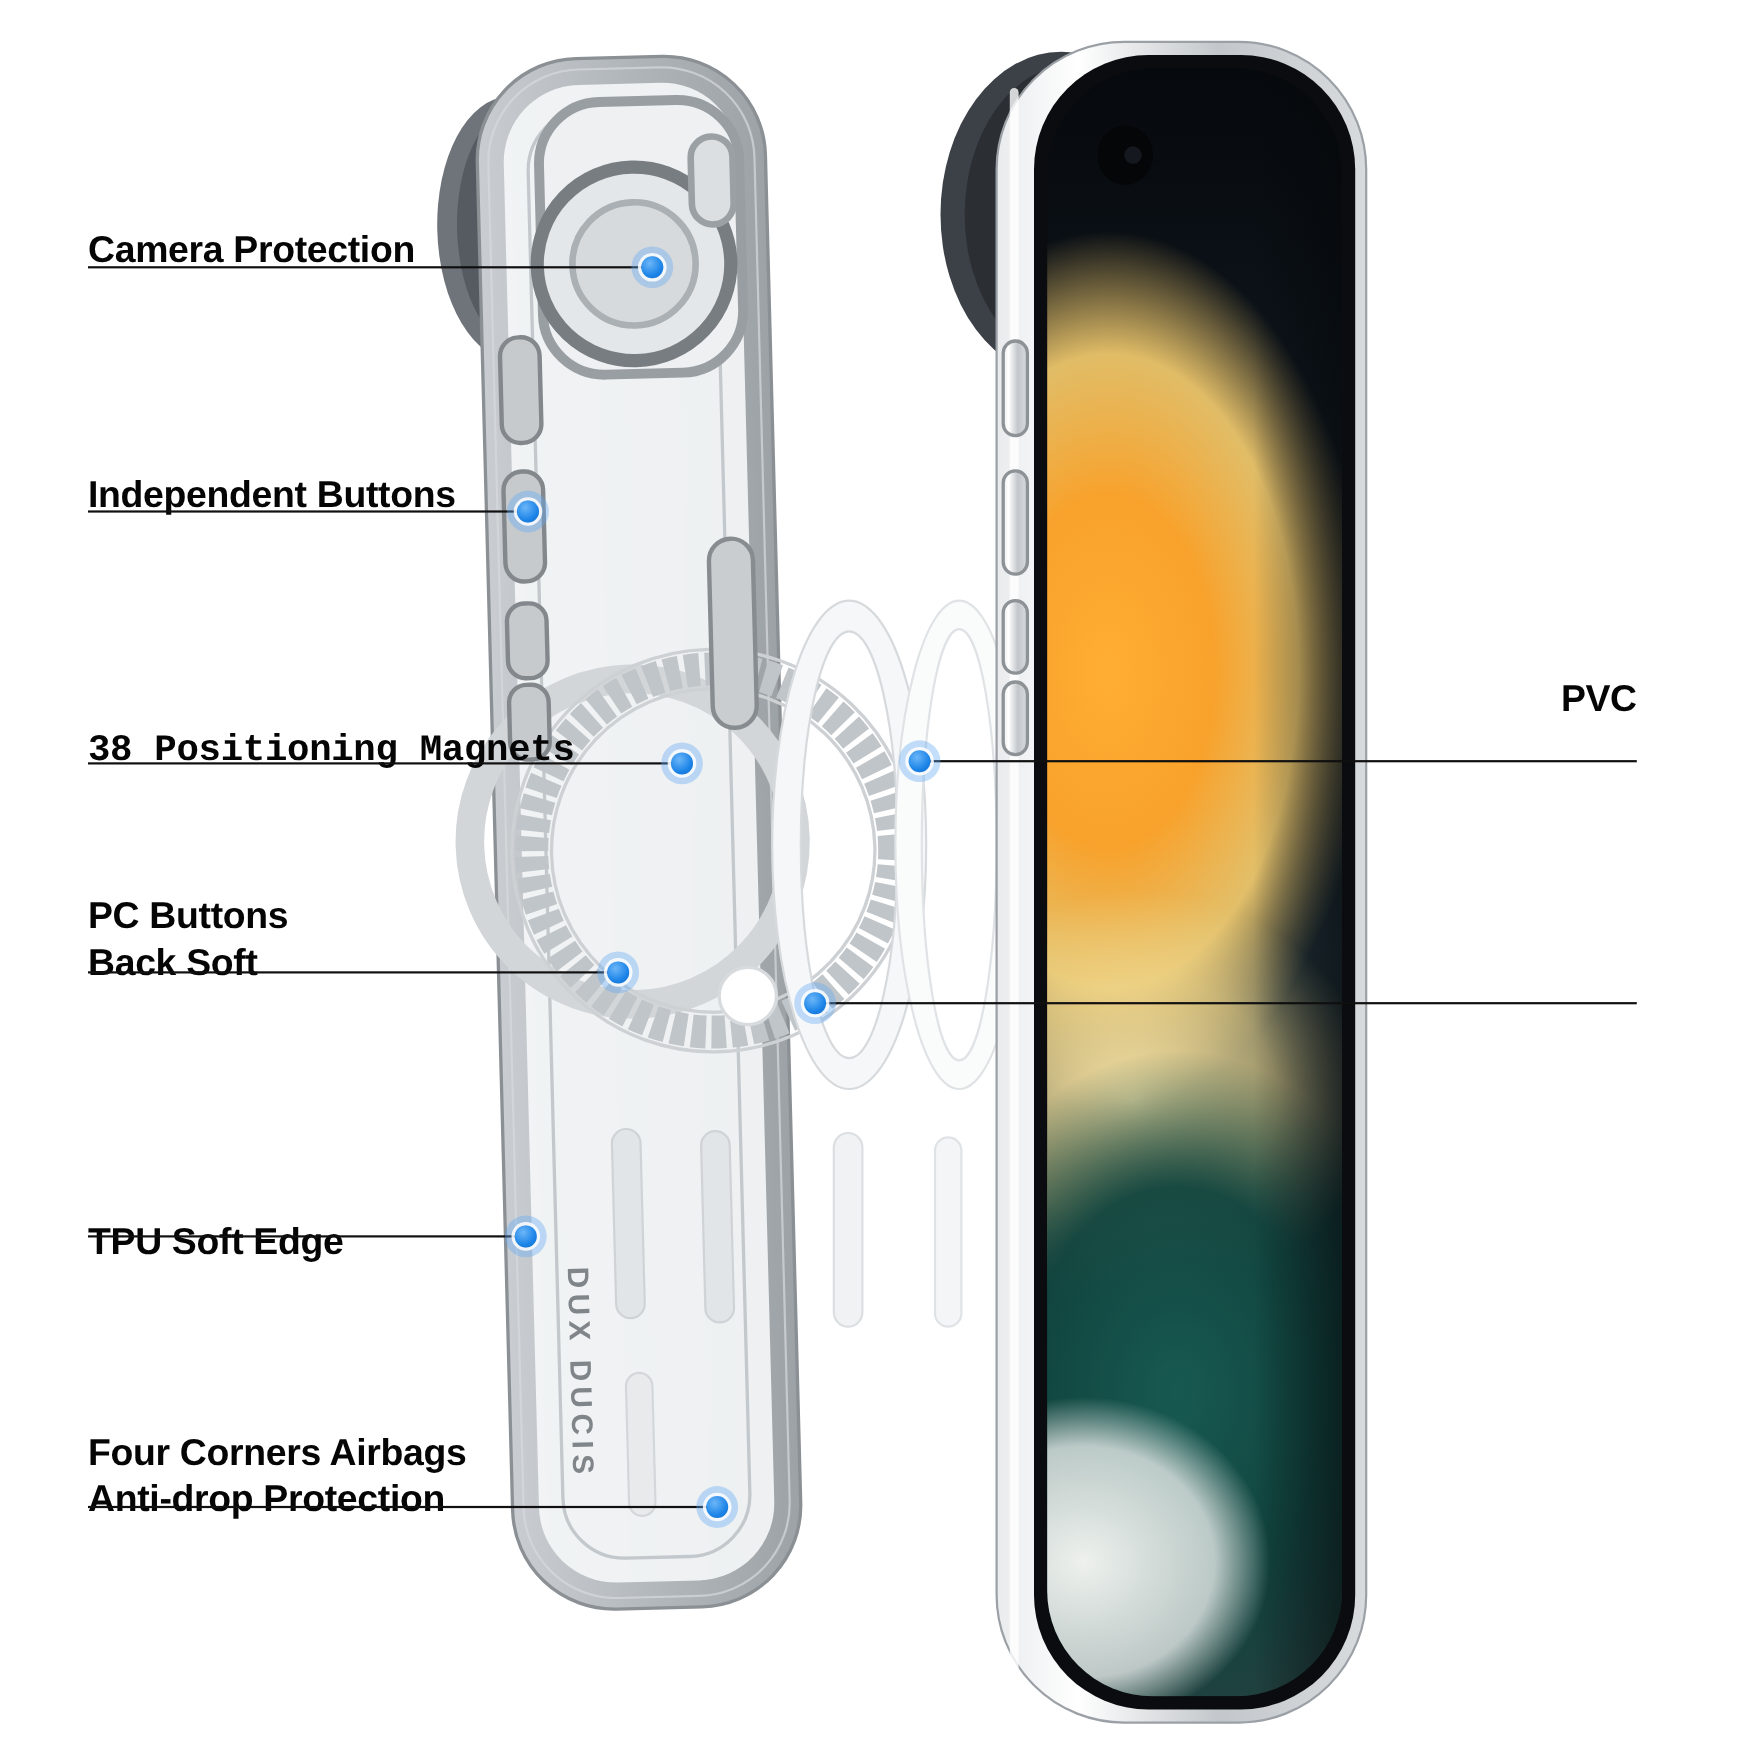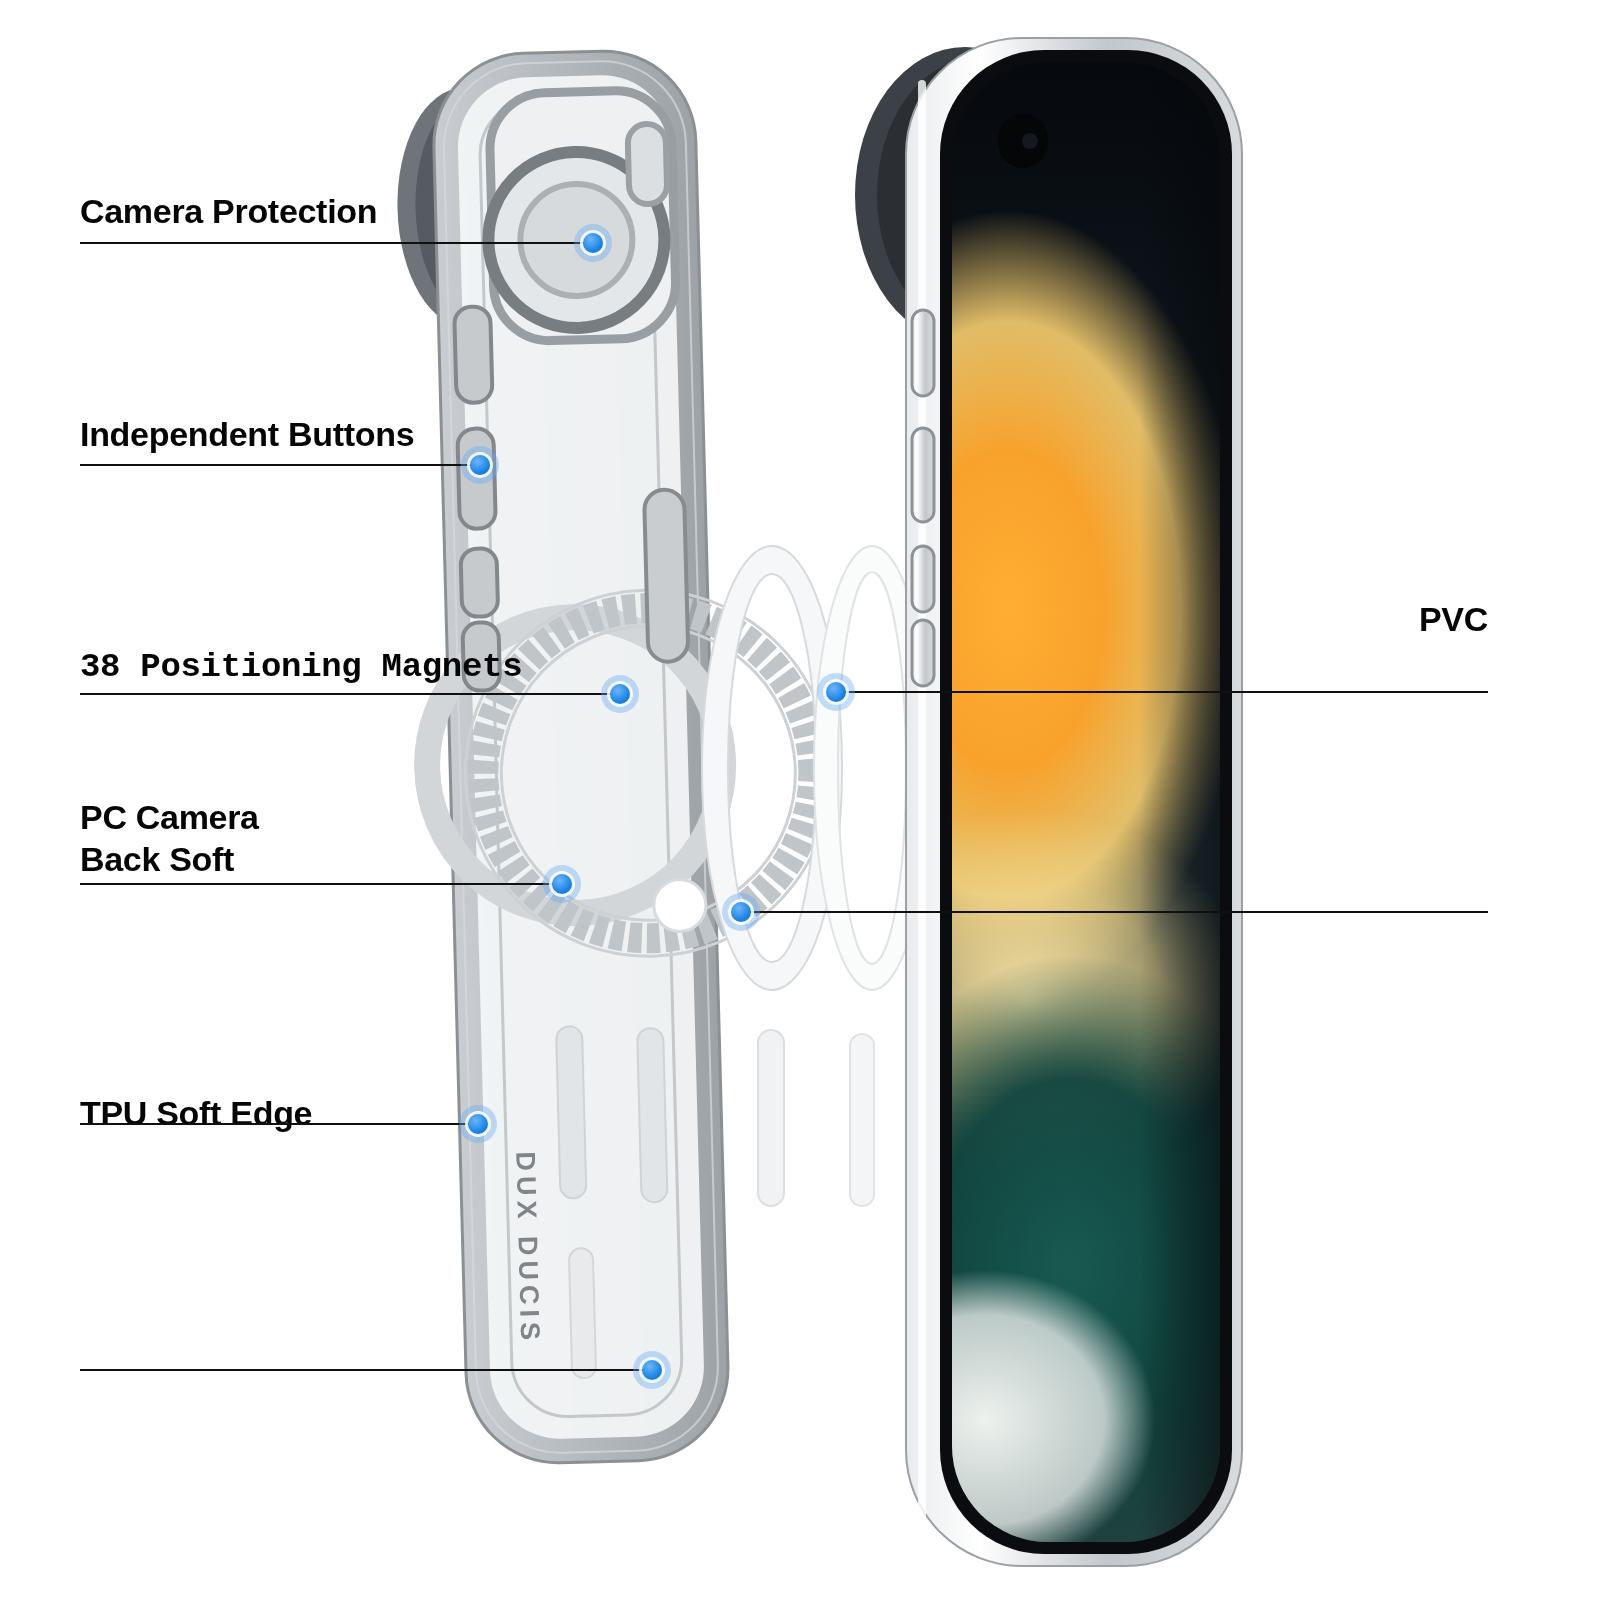--- a/index.html
+++ b/index.html
@@ -8,20 +8,21 @@
     position:relative; width:1600px; height:1600px;
     background:#ffffff; overflow:hidden;
   }
   .illustration { position:absolute; left:0; top:0; width:1600px; height:1600px; }
 
   .callout { position:absolute; }
   .callout-label {
     font-size:34px; font-weight:700; line-height:42px;
     letter-spacing:-0.3px; color:var(--label-text, #050505);
     white-space:nowrap;
+    margin-top:16px;
   }
   .callout.right .callout-label { text-align:center; }
   .cl { display:block; }
 
   .callout-line {
     position:absolute; height:2px;
     background:var(--callout-line, #101010);
   }
   .callout-dot {
     position:absolute; width:20px; height:20px; border-radius:50%;
@@ -214,35 +215,41 @@
   <div class="callout left co-magnets">
     <div class="callout-label">
       <span class="cl">38 Positioning Magnets</span>
     </div>
   </div>
   <div class="callout-line l-magnets"></div>
   <div class="callout-dot d-magnets"></div>
 
   <div class="callout left co-backpanel">
     <div class="callout-label">
-      <span class="cl">PC Camera</span>
+      <span class="cl">PC Buttons</span>
       <span class="cl">Back Soft</span>
     </div>
   </div>
   <div class="callout-line l-backpanel"></div>
   <div class="callout-dot d-backpanel"></div>
 
   <div class="callout left co-tpu">
     <div class="callout-label">
       <span class="cl">TPU Soft Edge</span>
     </div>
   </div>
   <div class="callout-line l-tpu"></div>
   <div class="callout-dot d-tpu"></div>
 
+  <div class="callout left co-airbags">
+    <div class="callout-label">
+      <span class="cl">Four Corners Airbags</span>
+      <span class="cl">Anti-drop Protection</span>
+    </div>
+  </div>
   <div class="callout-line l-airbags"></div>
   <div class="callout-dot d-airbags"></div>
 
   <div class="callout right co-pvc">
     <div class="callout-label">
       <span class="cl">PVC</span>
     </div>
   </div>
   <div class="callout-line l-pvc"></div>
   <div class="callout-dot d-pvc"></div>

